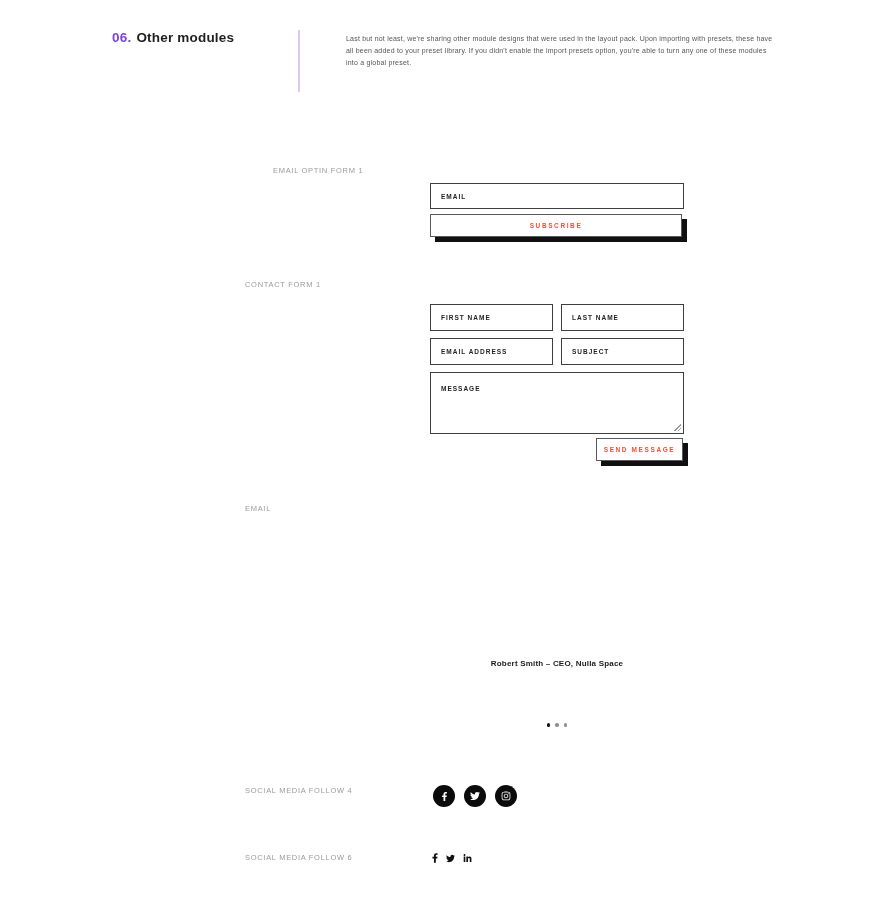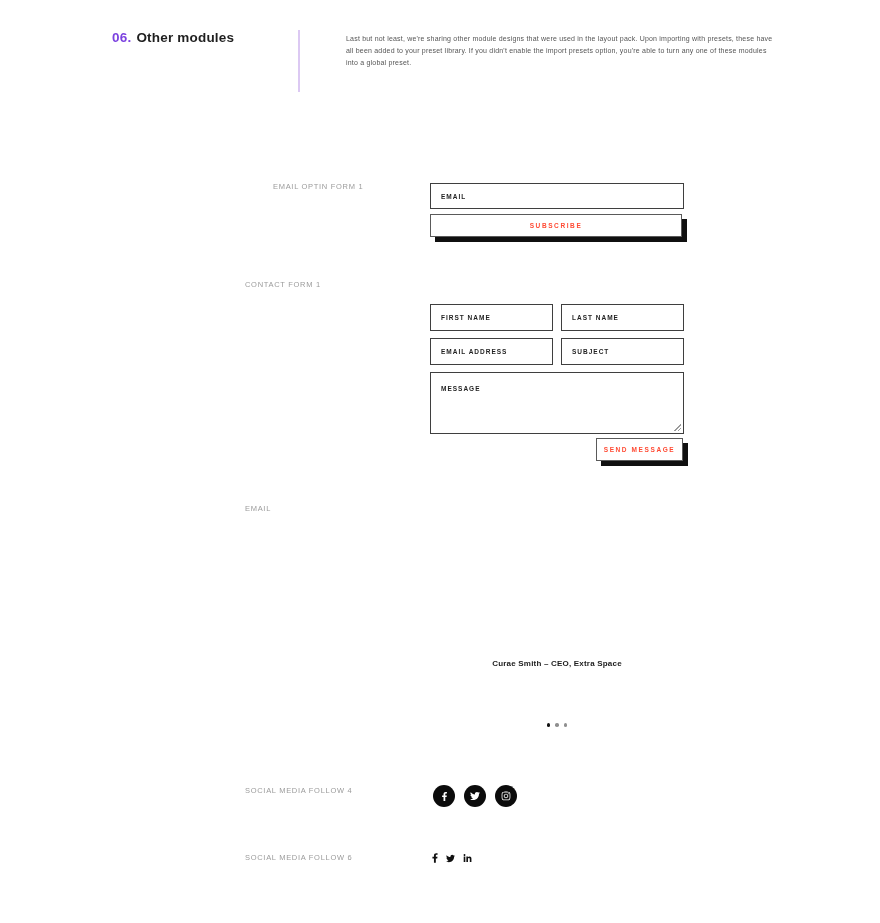--- a/index.html
+++ b/index.html
@@ -75,35 +75,35 @@
 <body>
 
 <div class="page">
 
   <div class="heading">
     <span class="num">06.</span><span>Other modules</span>
   </div>
   <div class="v-divider"></div>
   <div class="intro">Last but not least, we're sharing other module designs that were used in the layout pack. Upon importing with presets, these have all been added to your preset library. If you didn't enable the import presets option, you're able to turn any one of these modules into a global preset.</div>
 
-  <div class="sec-label" style="left:221px; top:182px;padding-left:28px;">EMAIL OPTIN FORM 1</div>
+  <div class="sec-label" style="left:221px; top:166px;padding-left:28px;">EMAIL OPTIN FORM 1</div>
   <input class="form-input optin-email" type="text" placeholder="EMAIL" style="">
   <button class="btn optin-btn">SUBSCRIBE</button>
 
   <div class="sec-label" style="left:221px; top:280px;">CONTACT FORM 1</div>
   <input class="form-input cf-first" type="text" placeholder="FIRST NAME" style="">
   <input class="form-input cf-last" type="text" placeholder="LAST NAME" style="">
   <input class="form-input cf-email" type="text" placeholder="EMAIL ADDRESS" style="">
   <input class="form-input cf-subject" type="text" placeholder="SUBJECT" style="">
   <textarea class="form-textarea cf-message" placeholder="MESSAGE" style=""></textarea>
   <div class="cf-resize"></div>
   <button class="btn cf-send">SEND MESSAGE</button>
 
   <div class="sec-label" style="left:221px; top:504px;">EMAIL</div>
-  <div class="slide-author">Curae Smith – CEO, Extra Space</div>
+  <div class="slide-author">Robert Smith – CEO, Nulla Space</div>
   <div class="slide-dots">
     <div class="dot active"></div>
     <div class="dot"></div>
     <div class="dot"></div>
   </div>
 
   <div class="sec-label" style="left:221px; top:786px;">SOCIAL MEDIA FOLLOW 4</div>
   <div class="social-row-1">
     <div class="social-circle">
       <svg width="9" height="9" viewBox="0 0 320 512">

